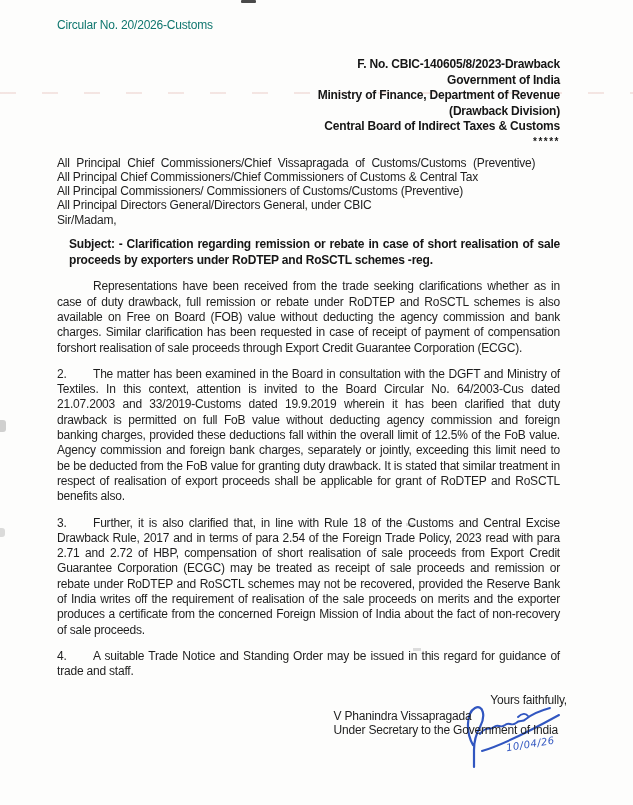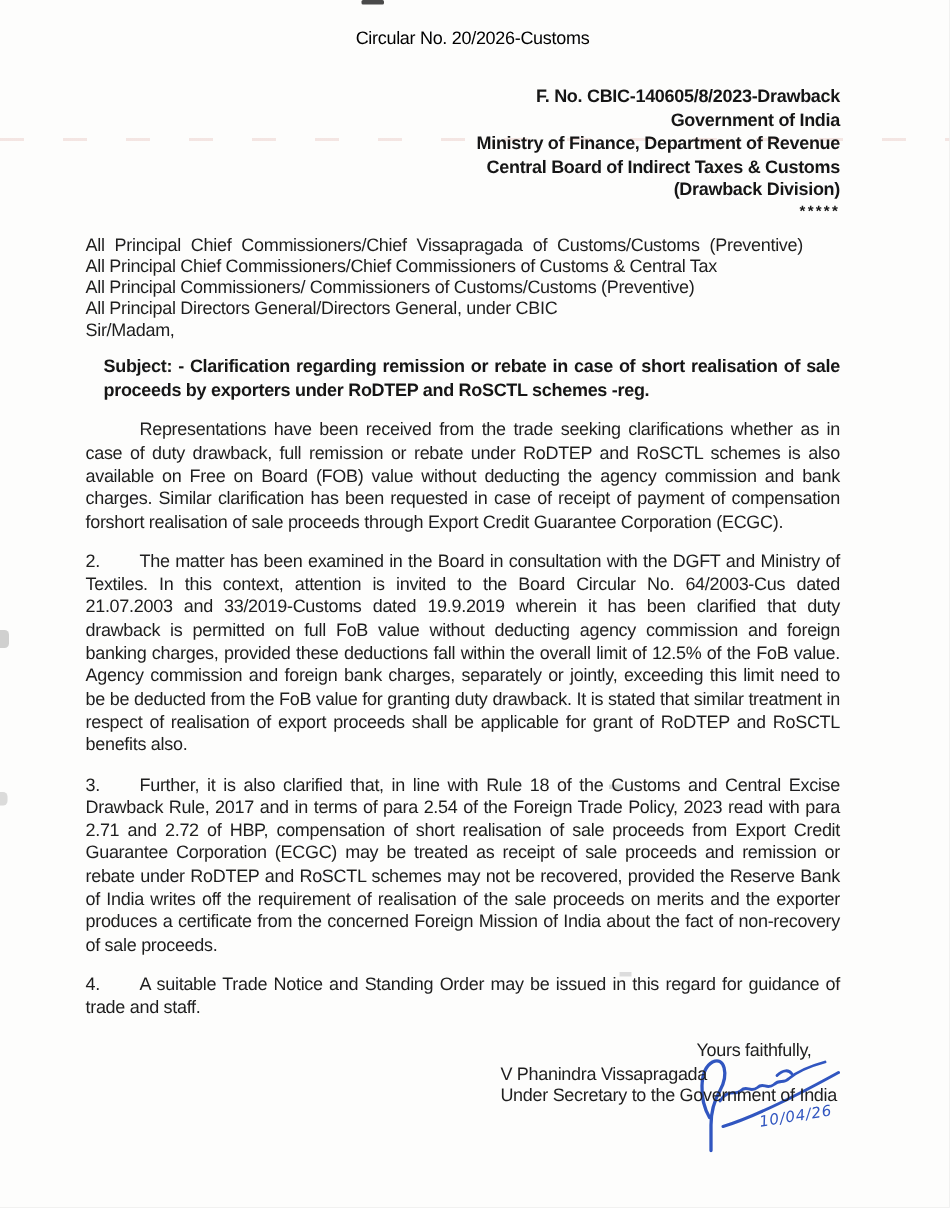--- a/index.html
+++ b/index.html
@@ -11,38 +11,38 @@
     margin: 0 auto;
     background: #fdfdfc;
     font-family: "Liberation Sans", sans-serif;
     font-size: 12px;
     color: #1e1e1e;
     letter-spacing: -0.2px;
     overflow: hidden;
   }
   .inner { position: absolute; left: 0; top: 0; width: 633px; padding: 18px 73px 0 57px; }
 
-  .circular-line { text-align: center; margin-right: -13px; line-height: 15px; color: #000000; }
+  .circular-line { text-align: left; margin-right: -13px; line-height: 15px; color: #0f766e; }
 
   .header-block { text-align: right; font-weight: bold; color: #161616; margin-top: 24px; line-height: 15.5px; }
   .stars { font-size: 10px; letter-spacing: 1.5px; line-height: 13px; }
 
   .dateline { text-align: right; margin-top: 3px; line-height: 15px; }
   .dateline sup { font-size: 8px; letter-spacing: 0; }
 
   .to-block { margin-top: 8px; line-height: 14.2px; }
   .addr-stretch { word-spacing: 3.5px; }
   .salutation { margin-top: 1px; line-height: 14.5px; }
 
   .subject { font-weight: bold; color: #161616; margin-top: 9px; line-height: 15.8px; text-align: justify; margin-left: 12px; }
 
   .para { margin: 11px 0 0 0; line-height: 15.3px; text-align: justify; }
   .pnum { display: inline-block; width: 36px; }
 
-  .closing { position: absolute; top: 693px; right: 92px; line-height: 15px; text-align: right; }
+  .closing { position: absolute; top: 693px; right: 66px; line-height: 15px; text-align: right; }
   .signatory { position: absolute; top: 710px; right: 75px; line-height: 13.5px; margin-left: 27px; }
 
   .signature-wrap { position: absolute; left: 460px; top: 703px; width: 112px; height: 72px; }
   .signature-wrap svg { overflow: visible; }
   .sig-date { font-family: "DejaVu Sans", sans-serif; font-style: italic; font-size: 10px; letter-spacing: 0.5px; }
 
   
   .artifact { position: absolute; pointer-events: none; }
   .a-top-dash { left: 241px; top: 0; width: 15px; height: 3px; background: #2a2a2a; opacity: 0.85; border-radius: 1px; }
   .a-pink-line { left: 0; top: 92px; width: 633px; height: 2px; opacity: 0.35;
@@ -65,22 +65,22 @@
   <div class="artifact a-dash2"></div>
 
   <div class="inner">
 
     <div class="circular-line">Circular No. 20/2026-Customs</div>
 
     <div class="header-block">
       <div>F. No. CBIC-140605/8/2023-Drawback</div>
       <div>Government of India</div>
       <div>Ministry of Finance, Department of Revenue</div>
+      <div>(Drawback Division)</div>
       <div>Central Board of Indirect Taxes &amp; Customs</div>
-      <div>(Drawback Division)</div>
       <div class="stars">*****</div>
     </div>
 
 
     <div class="to-block">
       <div class="addr-stretch">All Principal Chief Commissioners/Chief Vissapragada of Customs/Customs (Preventive)</div>
       <div>All Principal Chief Commissioners/Chief Commissioners of Customs &amp; Central Tax</div>
       <div>All Principal Commissioners/ Commissioners of Customs/Customs (Preventive)</div>
       <div>All Principal Directors General/Directors General, under CBIC</div>
     </div>

